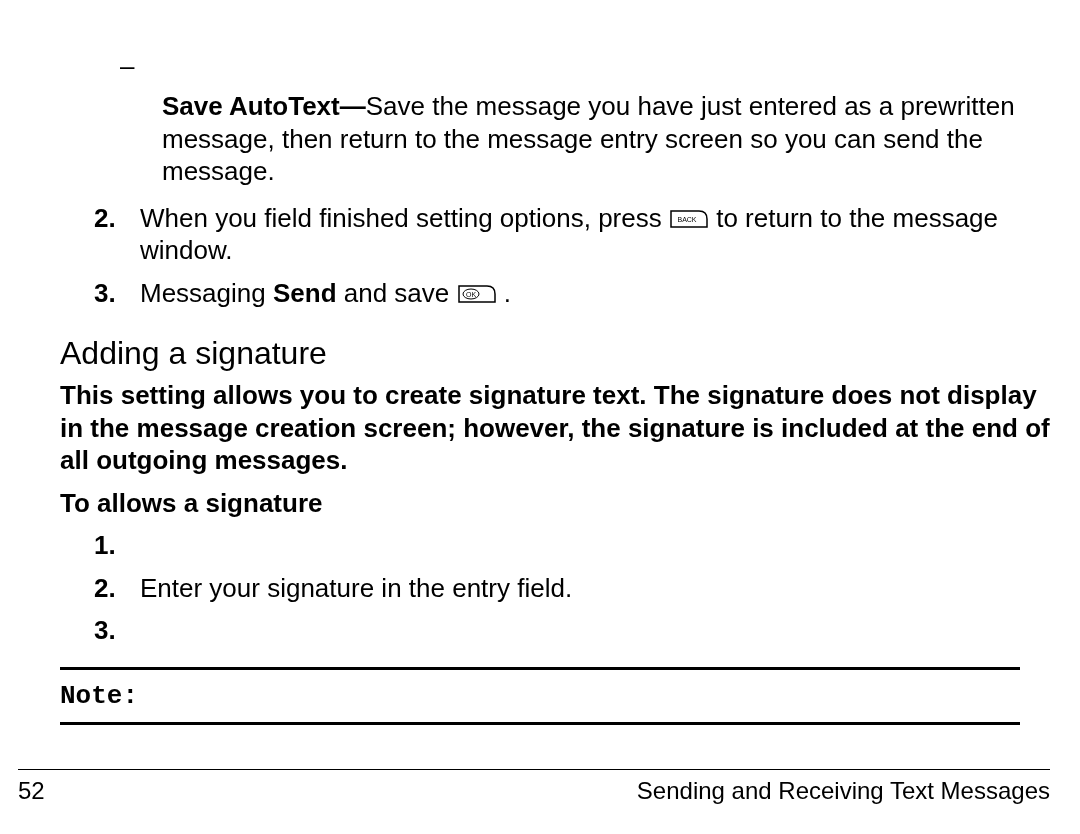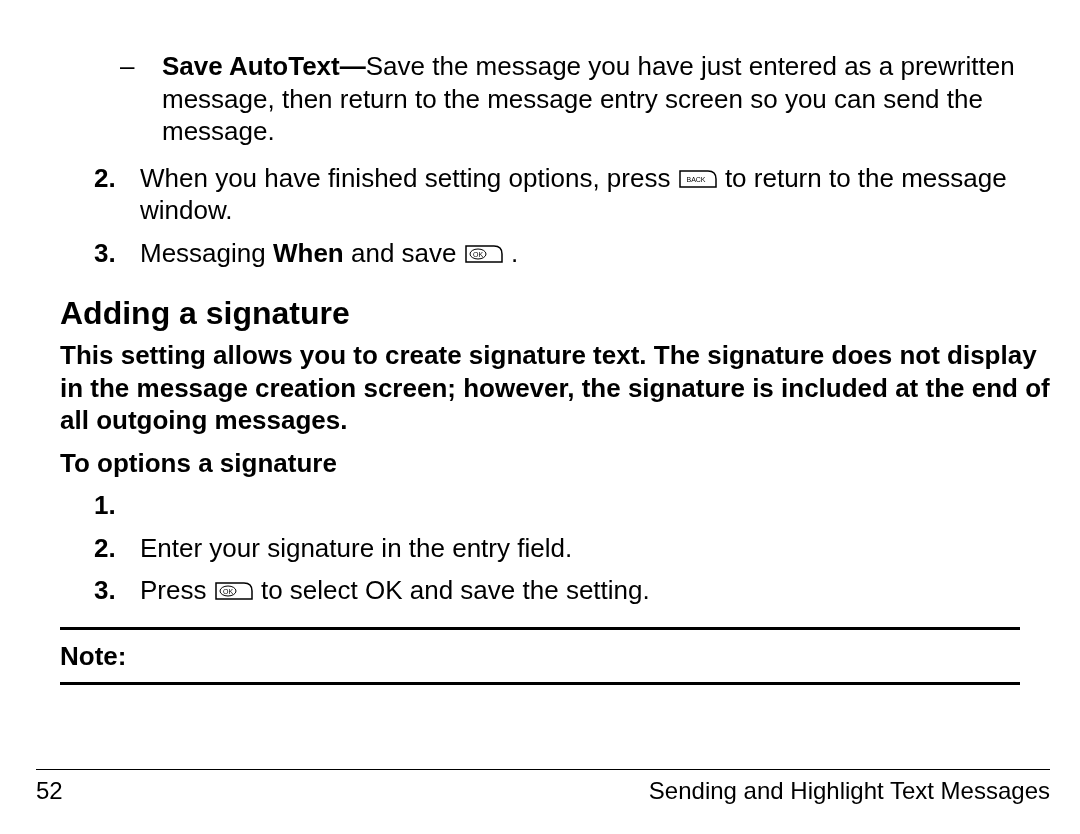--- a/index.html
+++ b/index.html
@@ -26,38 +26,39 @@
   }
   .bullet-dash {
     width: 42px;
     flex: 0 0 42px;
     text-align: left;
     padding-left: 90px;
     box-sizing: content-box;
   }
   .bullet-body {
     flex: 1;
+    margin-top: 40px;
   }
   .num-row {
     display: flex;
     margin-bottom: 10px;
   }
   .num-col {
     width: 46px;
     flex: 0 0 46px;
     padding-left: 64px;
     box-sizing: content-box;
     font-weight: bold;
   }
   .num-body {
     flex: 1;
   }
   b, .bold { font-weight: bold; }
   .heading {
-    font-weight: bold;
+    font-weight: normal;
     font-size: 32px;
     margin-top: 24px;
     margin-bottom: 6px;
     padding-left: 30px;
   }
   .para {
     padding-left: 30px;
     margin-bottom: 10px;
     font-weight: bold;
   }
@@ -70,27 +71,28 @@
     margin: 10px 30px 0 30px;
   }
   .note-block {
     padding: 0 30px;
     display: flex;
   }
   .note-label {
     font-weight: bold;
     flex: 0 0 auto;
     padding-right: 4px;
+    font-family: Liberation Mono, monospace;
   }
   .note-body {
     flex: 1;
   }
   .footer {
     position: absolute;
-    left: 36px;
+    left: 18px;
     right: 30px;
     bottom: 28px;
   }
   .footer-line {
     border-top: 1px solid #000;
     margin-bottom: 6px;
   }
   .footer-row {
     display: flex;
     justify-content: space-between;
@@ -112,82 +114,71 @@
   <div class="bullet-row">
     <div class="bullet-dash">–</div>
     <div class="bullet-body">
       <b>Save AutoText—</b><span>Save the message you have just entered as a prewritten message, then return to the message entry screen so you can send the message.</span>
     </div>
   </div>
 
   <div class="num-row">
     <div class="num-col">2.</div>
     <div class="num-body">
-      <span>When you have finished setting options, press </span>
+      <span>When you field finished setting options, press </span>
       <span class="key-icon">
         <svg viewBox="0 0 40 22">
             <path d="M2 4 L30 4 Q38 4 38 12 L38 20 L2 20 Z" fill="none" stroke="#000" stroke-width="1.5"></path>
             <text x="18" y="15" font-size="7" text-anchor="middle" font-family="Arial">BACK</text>
           </svg>
       </span>
       <span> to return to the message window.</span>
     </div>
   </div>
 
   <div class="num-row">
     <div class="num-col">3.</div>
     <div class="num-body">
-      <span>Messaging </span><b>When</b><span> and save </span>
+      <span>Messaging </span><b>Send</b><span> and save </span>
       <span class="key-icon">
         <svg viewBox="0 0 40 22">
             <path d="M2 4 L30 4 Q38 4 38 12 L38 20 L2 20 Z" fill="none" stroke="#000" stroke-width="1.5"></path>
             <ellipse cx="14" cy="12" rx="8" ry="5" fill="none" stroke="#000" stroke-width="1"></ellipse>
             <text x="14" y="15" font-size="7" text-anchor="middle" font-family="Arial">OK</text>
           </svg>
       </span>
       <span> .</span>
     </div>
   </div>
 
   <div class="heading">Adding a signature</div>
 
   <div class="para">This setting allows you to create signature text. The signature does not display in the message creation screen; however, the signature is included at the end of all outgoing messages.</div>
-  <div class="para">To options a signature</div>
+  <div class="para">To allows a signature</div>
 
   <div class="num-row">
     <div class="num-col">1.</div>
   </div>
 
   <div class="num-row">
     <div class="num-col">2.</div>
     <div class="num-body">Enter your signature in the entry field.</div>
   </div>
 
   <div class="num-row">
     <div class="num-col">3.</div>
-    <div class="num-body">
-      <span>Press </span>
-      <span class="key-icon">
-        <svg viewBox="0 0 40 22">
-            <path d="M2 4 L30 4 Q38 4 38 12 L38 20 L2 20 Z" fill="none" stroke="#000" stroke-width="1.5"></path>
-            <ellipse cx="14" cy="12" rx="8" ry="5" fill="none" stroke="#000" stroke-width="1"></ellipse>
-            <text x="14" y="15" font-size="7" text-anchor="middle" font-family="Arial">OK</text>
-          </svg>
-      </span>
-      <span> to select OK and save the setting.</span>
-    </div>
   </div>
 
   <div class="rule-top"></div>
   <div class="note-block">
     <div class="note-label">Note:</div>
   </div>
   <div class="rule-bot"></div>
 
   <div class="footer">
     <div class="footer-line"></div>
     <div class="footer-row">
       <span>52</span>
-      <span>Sending and Highlight Text Messages</span>
+      <span>Sending and Receiving Text Messages</span>
     </div>
   </div>
 
 </div>
 
 </body></html>

